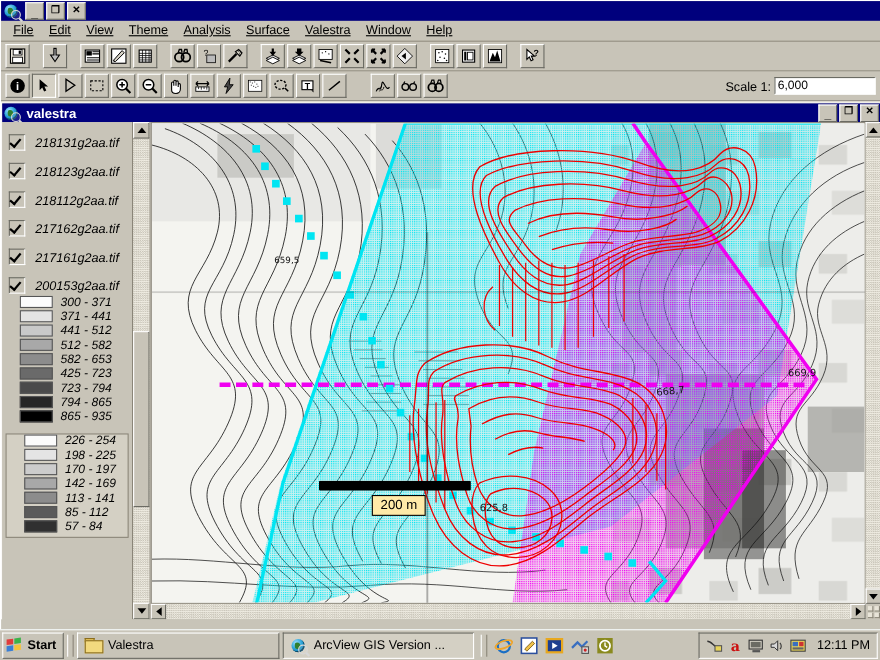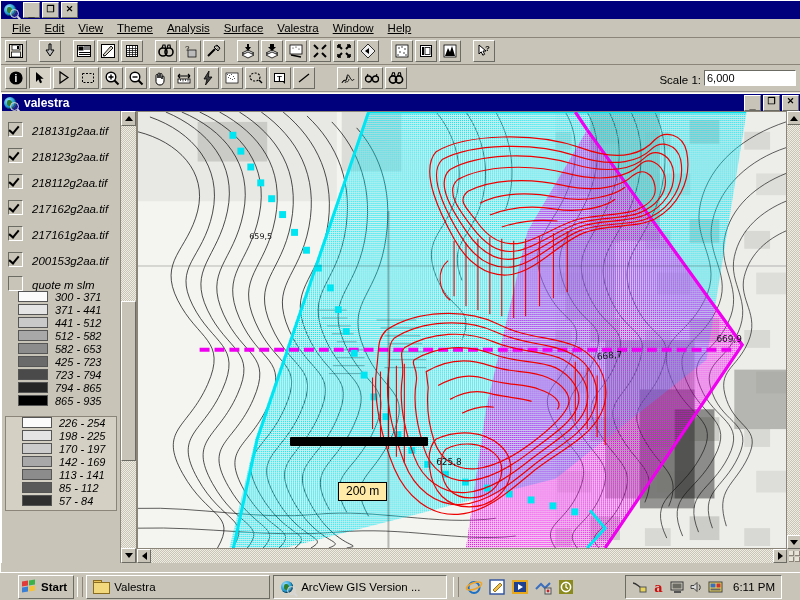--- a/index.html
+++ b/index.html
@@ -192,27 +192,27 @@
   }
   .grip i{background:#e8e4d8;border-right:1px solid #8a8578;border-bottom:1px solid #8a8578;}
   
   .scalebar{
     position:absolute;left:152px;top:325px;width:138px;height:9px;background:#000;
     border-radius:1px;
   }
   .scalelabel{
     position:absolute;left:200px;top:338px;
     background:#ffeaa8;border:1px solid #000;
-    font-size:12px;padding:1px 7px 2px 7px;color:#000;margin-top:32px;
+    font-size:12px;padding:1px 7px 2px 7px;color:#000;
   }
   
   .taskbar{
     position:absolute;left:0;bottom:0;width:800px;height:28px;
     background:#c8c4b8;border-top:1px solid #fff;box-sizing:border-box;
-    display:flex;align-items:center;padding:2px 18px;
+    display:flex;align-items:center;padding:2px 2px;
   }
   .startbtn{
     height:22px;display:flex;align-items:center;gap:3px;
     padding:0 6px 0 3px;background:#c8c4b8;
     border:1px solid;border-color:#fff #6b6b63 #6b6b63 #fff;
     font-weight:bold;font-size:11.5px;
   }
   .winlogo{width:16px;height:14px;position:relative;display:inline-block;}
   .winlogo i{position:absolute;width:6px;height:5px;}
   .winlogo .a{left:0;top:1px;background:#e03c3c;transform:skewY(-8deg);}
@@ -574,24 +574,20 @@
           <div class="layer">
             <span class="chk on"></span>
             <span class="lname">217161g2aa.tif</span>
           </div>
           <div class="layer">
             <span class="chk on"></span>
             <span class="lname">200153g2aa.tif</span>
           </div>
 
           <div class="lgroup">
-            <div class="layer" style="height:22px">
-              <span class="chk"></span>
-              <span class="lname">quote m  slm</span>
-            </div>
             <div class="lgrow">
                 <span class="sw" style="background:#fbfbfb"></span>
                 <span class="lgtext">300 - 371</span>
               </div>
             <div class="lgrow">
                 <span class="sw" style="background:#e4e4e4"></span>
                 <span class="lgtext">371 - 441</span>
               </div>
             <div class="lgrow">
                 <span class="sw" style="background:#c9c9c9"></span>
@@ -958,15 +954,15 @@
         </svg>
     </span>
     <span class="trayicon">
       <svg width="15" height="14" viewBox="0 0 15 14">
           <rect x="1" y="2" width="13" height="10" fill="#e8d45a" stroke="#444"></rect>
           <rect x="2.5" y="3.5" width="5" height="4" fill="#3a6fc0"></rect>
           <rect x="8.5" y="3.5" width="4" height="4" fill="#cc3333"></rect>
           <rect x="2.5" y="8.5" width="10" height="2" fill="#666"></rect>
         </svg>
     </span>
-    <span class="traytime">6:11 PM</span>
+    <span class="traytime">12:11 PM</span>
   </div>
 </div>
 
 </body></html>

